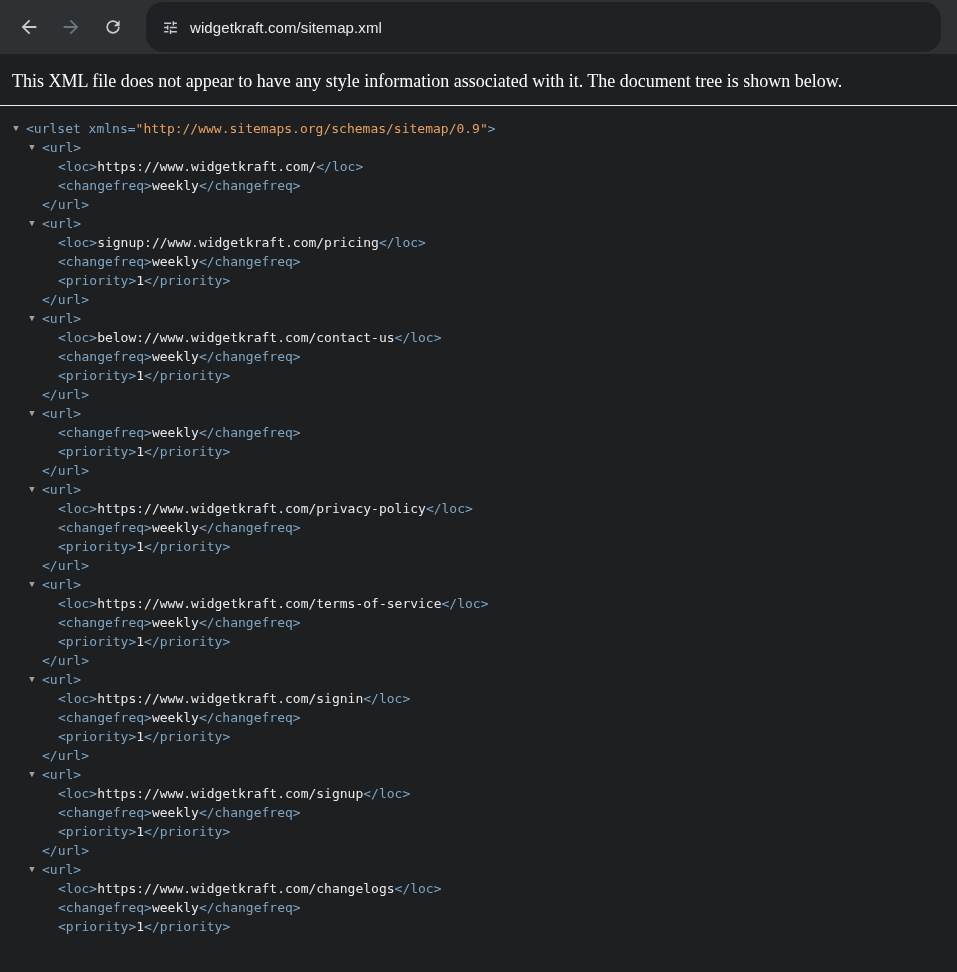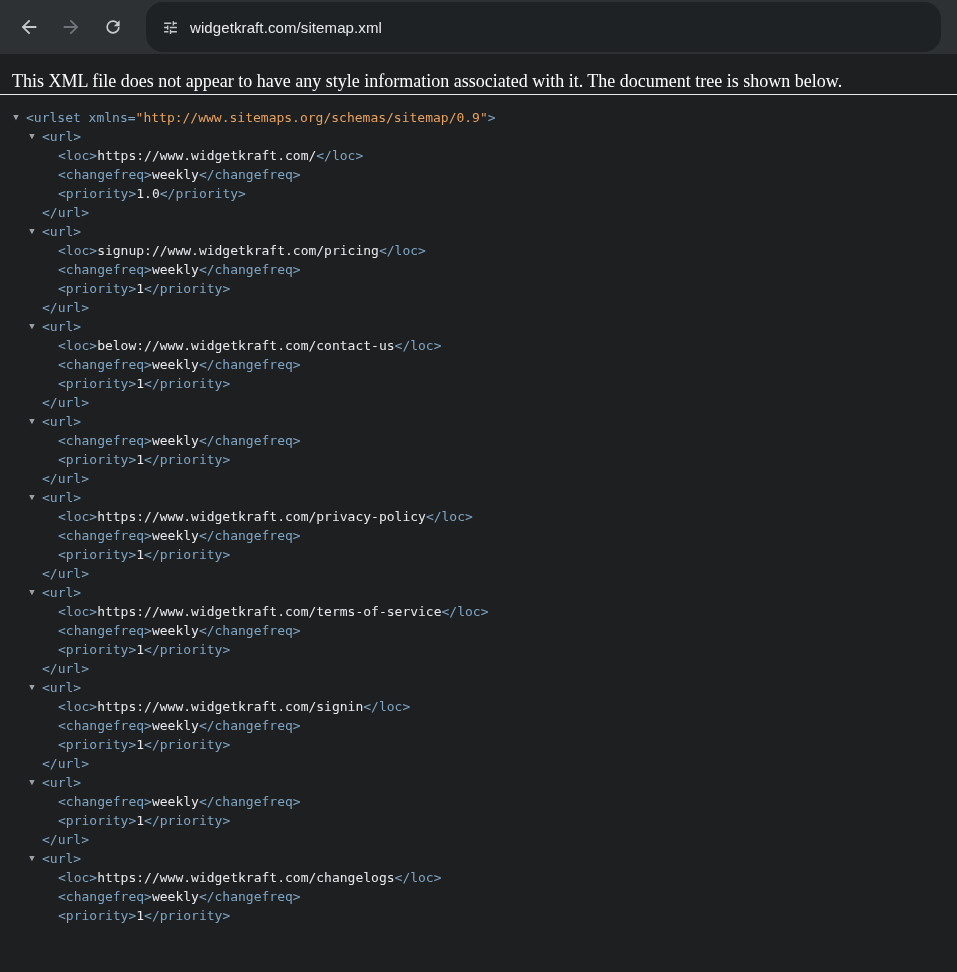--- a/index.html
+++ b/index.html
@@ -43,21 +43,21 @@
     font-size: 15px;
     letter-spacing: 0.1px;
     white-space: nowrap;
   }
 
   
   .notice {
     font-family: "Liberation Serif", serif;
     font-size: 18px;
     color: #ffffff;
-    padding: 17px 10px 2px 12px;
+    padding: 17px 10px 13px 12px;
     border-bottom: 1px solid #e8eaed;
     background: #1d1f21;
     white-space: nowrap;
   }
 
   
   #xml-tree {
     font-family: "DejaVu Sans Mono", "Liberation Mono", monospace;
     font-size: 13px;
     line-height: 19px;
@@ -111,21 +111,20 @@
   </div>
 </div>
 
 <div class="notice">This XML file does not appear to have any style information associated with it. The document tree is shown below.</div>
 
 <div id="xml-tree">
     <div class="line d0"><span class="arrow a0">▼</span><span class="tag">&lt;urlset xmlns=</span><span class="str">"http://www.sitemaps.org/schemas/sitemap/0.9"</span><span class="tag">&gt;</span></div>
     <div class="line d1"><span class="arrow a1">▼</span><span class="tag">&lt;url&gt;</span></div>
     <div class="line d2"><span class="tag">&lt;loc&gt;</span><span class="txt">https://www.widgetkraft.com/</span><span class="tag">&lt;/loc&gt;</span></div>
     <div class="line d2"><span class="tag">&lt;changefreq&gt;</span><span class="txt">weekly</span><span class="tag">&lt;/changefreq&gt;</span></div>
-    <div class="line d2"><span class="tag">&lt;priority&gt;</span><span class="txt">1.0</span><span class="tag">&lt;/priority&gt;</span></div>
     <div class="line d1"><span class="tag">&lt;/url&gt;</span></div>
     <div class="line d1"><span class="arrow a1">▼</span><span class="tag">&lt;url&gt;</span></div>
     <div class="line d2"><span class="tag">&lt;loc&gt;</span><span class="txt">signup://www.widgetkraft.com/pricing</span><span class="tag">&lt;/loc&gt;</span></div>
     <div class="line d2"><span class="tag">&lt;changefreq&gt;</span><span class="txt">weekly</span><span class="tag">&lt;/changefreq&gt;</span></div>
     <div class="line d2"><span class="tag">&lt;priority&gt;</span><span class="txt">1</span><span class="tag">&lt;/priority&gt;</span></div>
     <div class="line d1"><span class="tag">&lt;/url&gt;</span></div>
     <div class="line d1"><span class="arrow a1">▼</span><span class="tag">&lt;url&gt;</span></div>
     <div class="line d2"><span class="tag">&lt;loc&gt;</span><span class="txt">below://www.widgetkraft.com/contact-us</span><span class="tag">&lt;/loc&gt;</span></div>
     <div class="line d2"><span class="tag">&lt;changefreq&gt;</span><span class="txt">weekly</span><span class="tag">&lt;/changefreq&gt;</span></div>
     <div class="line d2"><span class="tag">&lt;priority&gt;</span><span class="txt">1</span><span class="tag">&lt;/priority&gt;</span></div>
@@ -143,20 +142,21 @@
     <div class="line d2"><span class="tag">&lt;loc&gt;</span><span class="txt">https://www.widgetkraft.com/terms-of-service</span><span class="tag">&lt;/loc&gt;</span></div>
     <div class="line d2"><span class="tag">&lt;changefreq&gt;</span><span class="txt">weekly</span><span class="tag">&lt;/changefreq&gt;</span></div>
     <div class="line d2"><span class="tag">&lt;priority&gt;</span><span class="txt">1</span><span class="tag">&lt;/priority&gt;</span></div>
     <div class="line d1"><span class="tag">&lt;/url&gt;</span></div>
     <div class="line d1"><span class="arrow a1">▼</span><span class="tag">&lt;url&gt;</span></div>
     <div class="line d2"><span class="tag">&lt;loc&gt;</span><span class="txt">https://www.widgetkraft.com/signin</span><span class="tag">&lt;/loc&gt;</span></div>
     <div class="line d2"><span class="tag">&lt;changefreq&gt;</span><span class="txt">weekly</span><span class="tag">&lt;/changefreq&gt;</span></div>
     <div class="line d2"><span class="tag">&lt;priority&gt;</span><span class="txt">1</span><span class="tag">&lt;/priority&gt;</span></div>
     <div class="line d1"><span class="tag">&lt;/url&gt;</span></div>
     <div class="line d1"><span class="arrow a1">▼</span><span class="tag">&lt;url&gt;</span></div>
+    <div class="line d2"><span class="tag">&lt;loc&gt;</span><span class="txt">https://www.widgetkraft.com/signup</span><span class="tag">&lt;/loc&gt;</span></div>
     <div class="line d2"><span class="tag">&lt;changefreq&gt;</span><span class="txt">weekly</span><span class="tag">&lt;/changefreq&gt;</span></div>
     <div class="line d2"><span class="tag">&lt;priority&gt;</span><span class="txt">1</span><span class="tag">&lt;/priority&gt;</span></div>
     <div class="line d1"><span class="tag">&lt;/url&gt;</span></div>
     <div class="line d1"><span class="arrow a1">▼</span><span class="tag">&lt;url&gt;</span></div>
     <div class="line d2"><span class="tag">&lt;loc&gt;</span><span class="txt">https://www.widgetkraft.com/changelogs</span><span class="tag">&lt;/loc&gt;</span></div>
     <div class="line d2"><span class="tag">&lt;changefreq&gt;</span><span class="txt">weekly</span><span class="tag">&lt;/changefreq&gt;</span></div>
     <div class="line d2"><span class="tag">&lt;priority&gt;</span><span class="txt">1</span><span class="tag">&lt;/priority&gt;</span></div>
   </div>
 
 </body></html>

